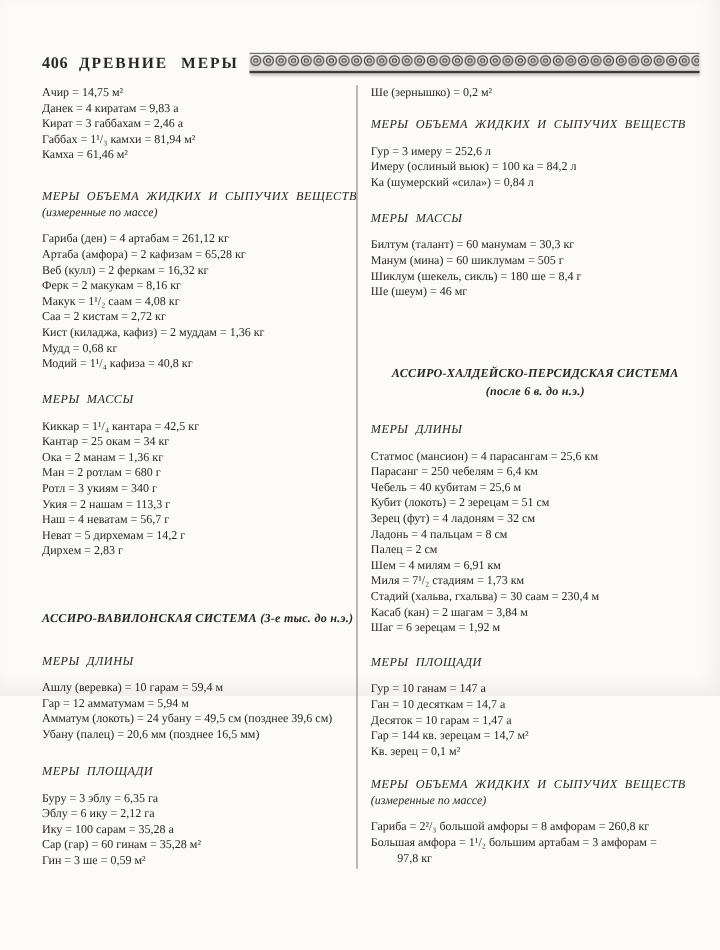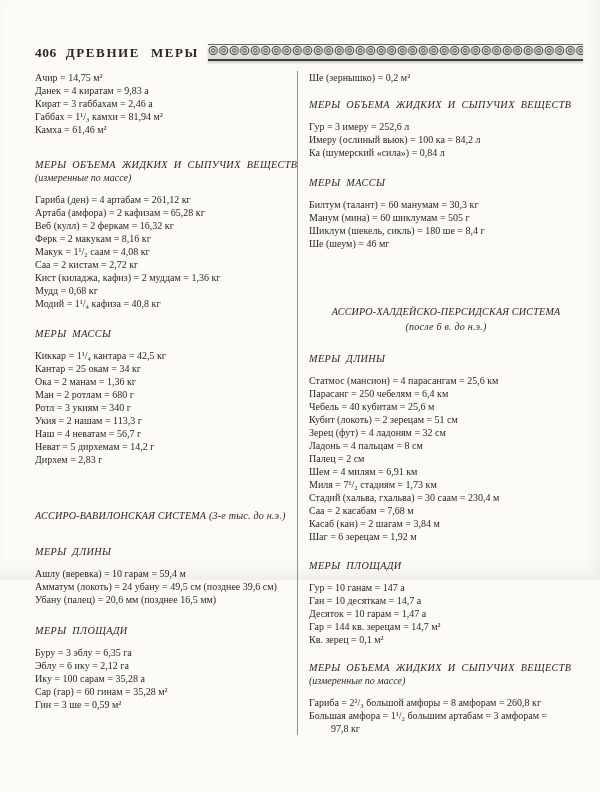--- a/index.html
+++ b/index.html
@@ -51,21 +51,21 @@
   }
   .ln-cont{padding-left:22px;}
   .sec-h{
     font-style:italic;font-size:10.2px;line-height:13px;
     letter-spacing:0.4px;word-spacing:3px;white-space:nowrap;
   }
   .sec-note{
     font-style:italic;font-size:10px;line-height:13px;white-space:nowrap;
   }
   .sys-h{
-    font-weight:normal;font-style:italic;font-size:10.1px;line-height:15px;
+    font-weight:bold;font-style:italic;font-size:10.1px;line-height:15px;
     letter-spacing:0.2px;white-space:nowrap;
   }
   .centered{text-align:center;}
   
   .mt-sec{margin-top:17px;}
   .mt-items{margin-top:9px;}
   .mt-vol{margin-top:15px;}
 </style>
 </head>
 <body>
@@ -126,20 +126,21 @@
         <div class="ln">Наш = 4 неватам = 56,7 г</div>
         <div class="ln">Неват = 5 дирхемам = 14,2 г</div>
         <div class="ln">Дирхем = 2,83 г</div>
       </div>
 
       <div class="sys-h" style="margin-top:42px;">АССИРО-ВАВИЛОНСКАЯ СИСТЕМА (3-е тыс. до н.э.)</div>
 
       <div class="sec-h" style="margin-top:22px;">МЕРЫ ДЛИНЫ</div>
       <div class="mt-items">
         <div class="ln">Ашлу (веревка) = 10 гарам = 59,4 м</div>
+        <div class="ln">Гар = 12 амматумам = 5,94 м</div>
         <div class="ln">Амматум (локоть) = 24 убану = 49,5 см (позднее 39,6 см)</div>
         <div class="ln">Убану (палец) = 20,6 мм (позднее 16,5 мм)</div>
       </div>
 
       <div class="sec-h" style="margin-top:18px;">МЕРЫ ПЛОЩАДИ</div>
       <div class="mt-items">
         <div class="ln">Буру = 3 эблу = 6,35 га</div>
         <div class="ln">Эблу = 6 ику = 2,12 га</div>
         <div class="ln">Ику = 100 сарам = 35,28 а</div>
         <div class="ln">Сар (гар) = 60 гинам = 35,28 м²</div>
@@ -177,21 +178,20 @@
         <div class="ln">Статмос (мансион) = 4 парасангам = 25,6 км</div>
         <div class="ln">Парасанг = 250 чебелям = 6,4 км</div>
         <div class="ln">Чебель = 40 кубитам = 25,6 м</div>
         <div class="ln">Кубит (локоть) = 2 зерецам = 51 см</div>
         <div class="ln">Зерец (фут) = 4 ладоням = 32 см</div>
         <div class="ln">Ладонь = 4 пальцам = 8 см</div>
         <div class="ln">Палец = 2 см</div>
         <div class="ln">Шем = 4 милям = 6,91 км</div>
         <div class="ln">Миля = 7¹/₂ стадиям = 1,73 км</div>
         <div class="ln">Стадий (хальва, гхальва) = 30 саам = 230,4 м</div>
-        <div class="ln">Саа = 2 касабам = 7,68 м</div>
         <div class="ln">Касаб (кан) = 2 шагам = 3,84 м</div>
         <div class="ln">Шаг = 6 зерецам = 1,92 м</div>
       </div>
 
       <div class="sec-h" style="margin-top:16px;">МЕРЫ ПЛОЩАДИ</div>
       <div class="mt-items">
         <div class="ln">Гур = 10 ганам = 147 а</div>
         <div class="ln">Ган = 10 десяткам = 14,7 а</div>
         <div class="ln">Десяток = 10 гарам = 1,47 а</div>
         <div class="ln">Гар = 144 кв. зерецам = 14,7 м²</div>

